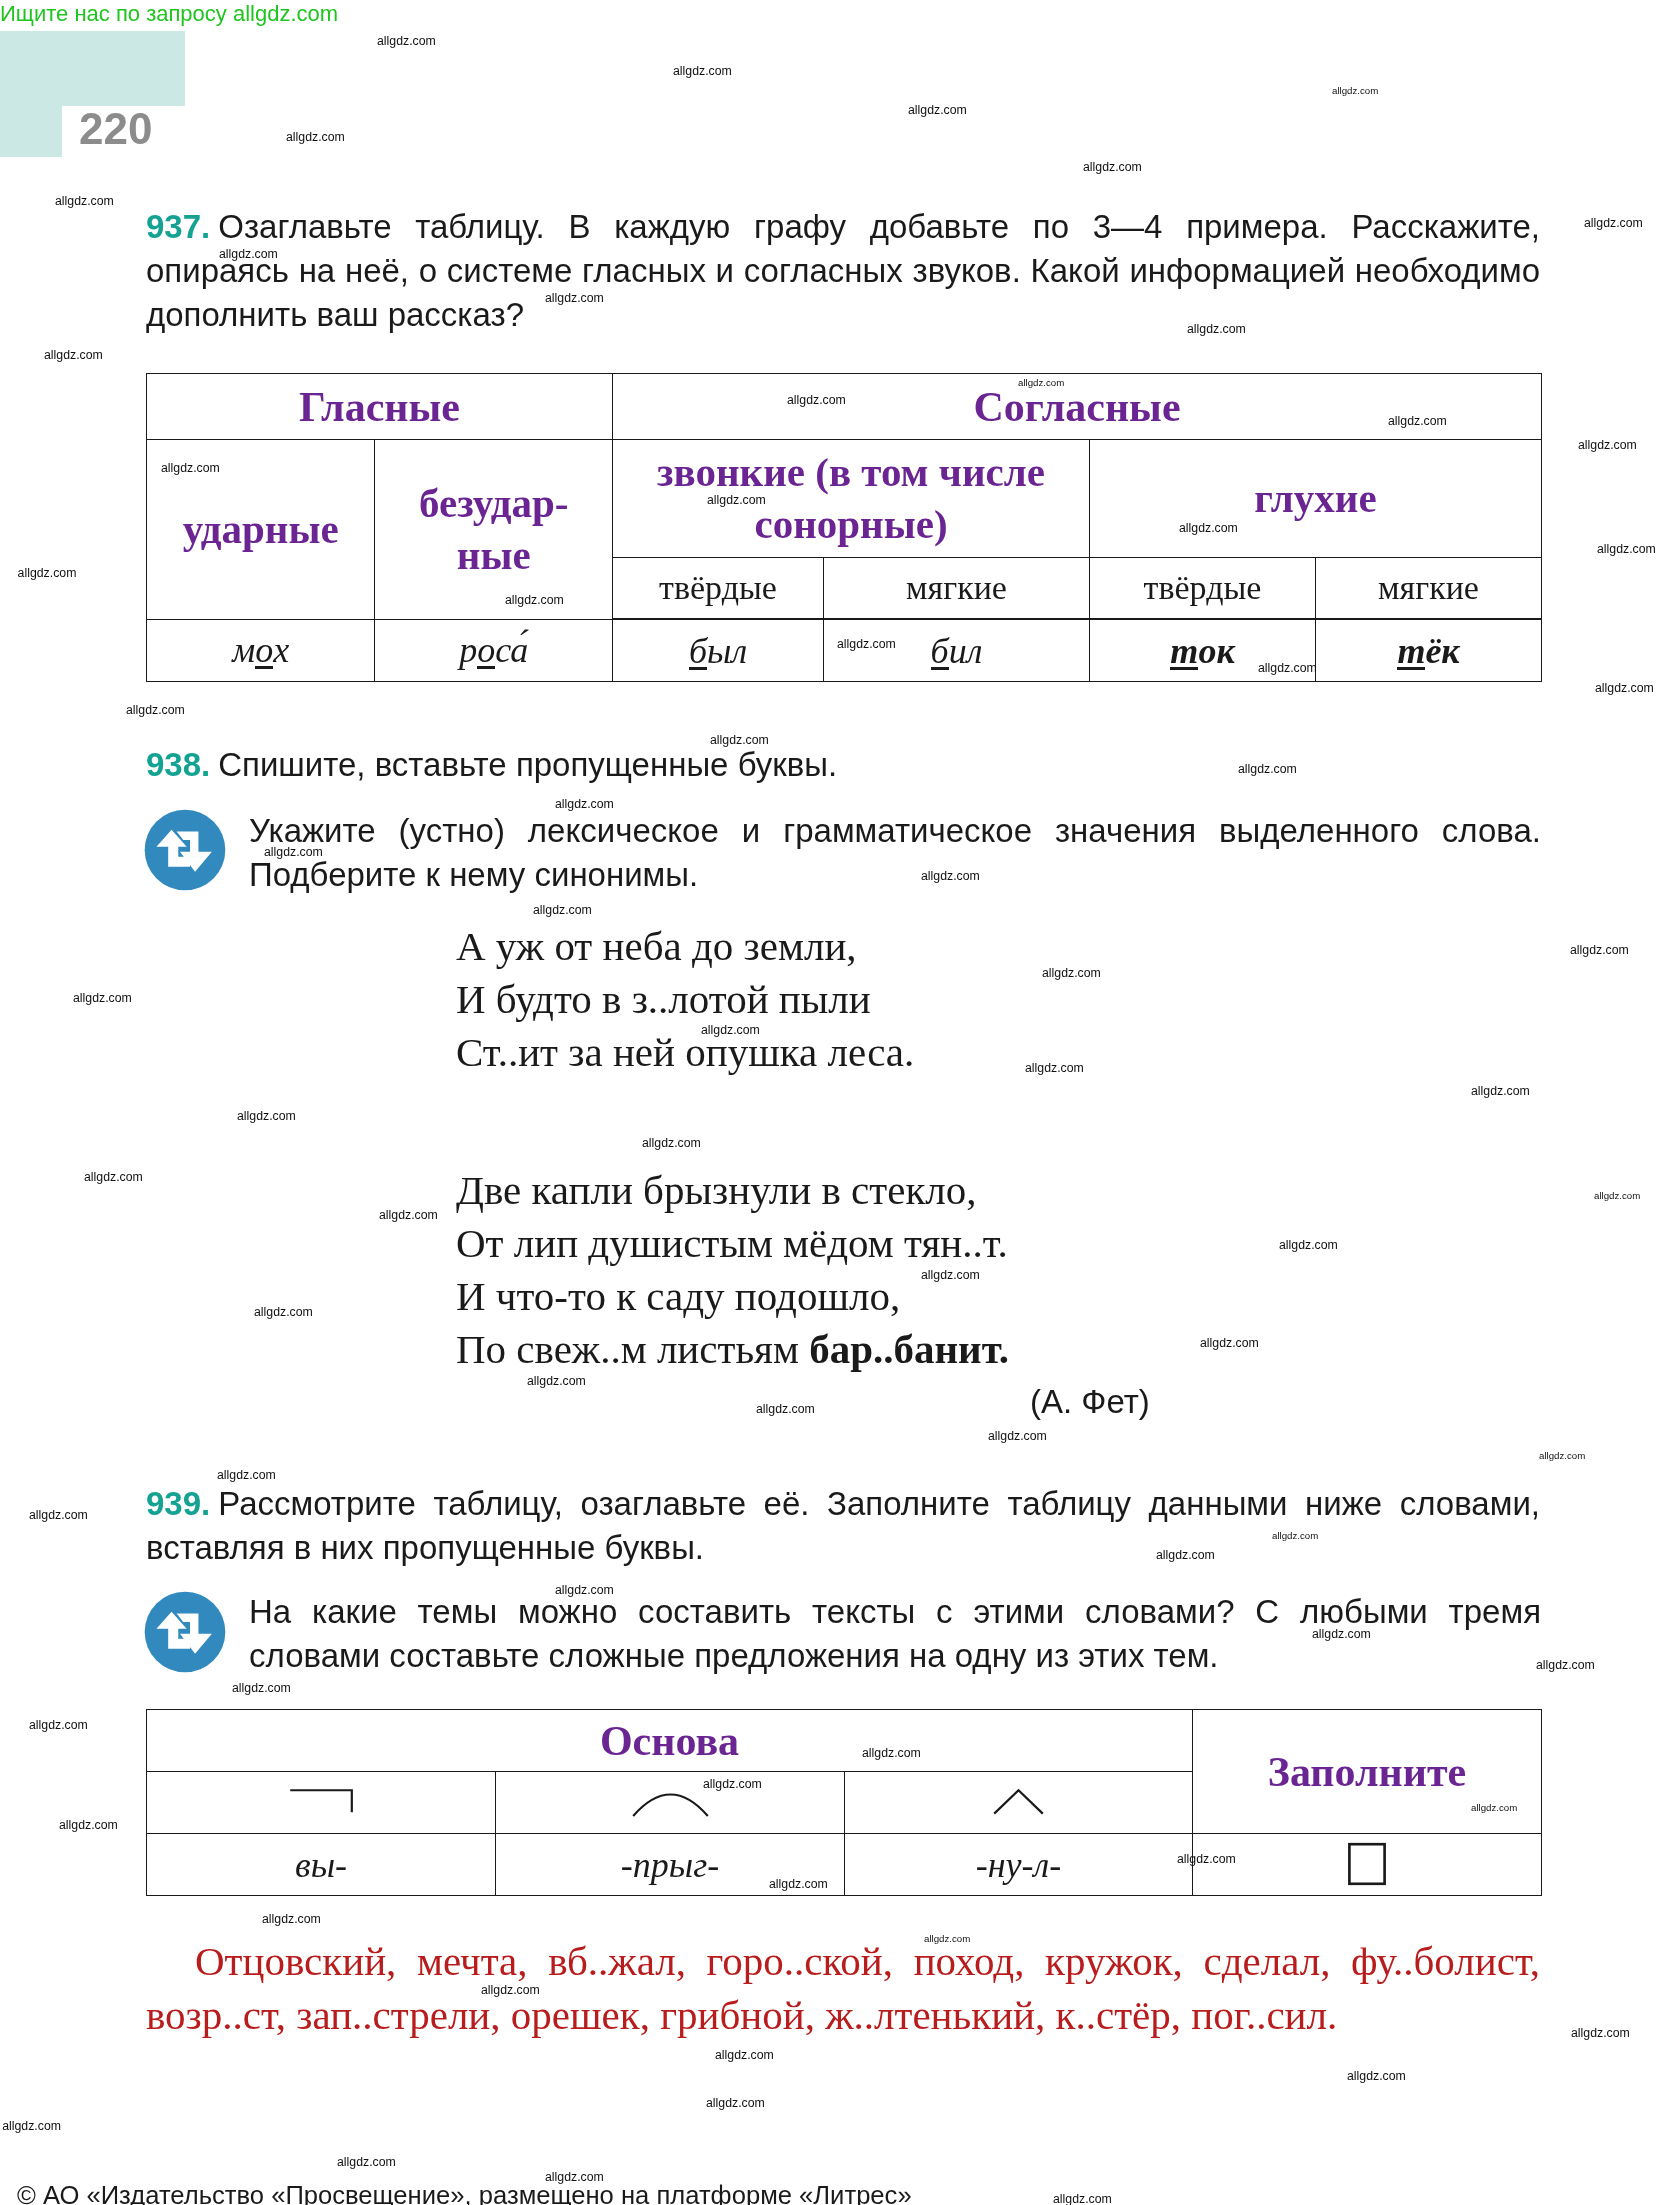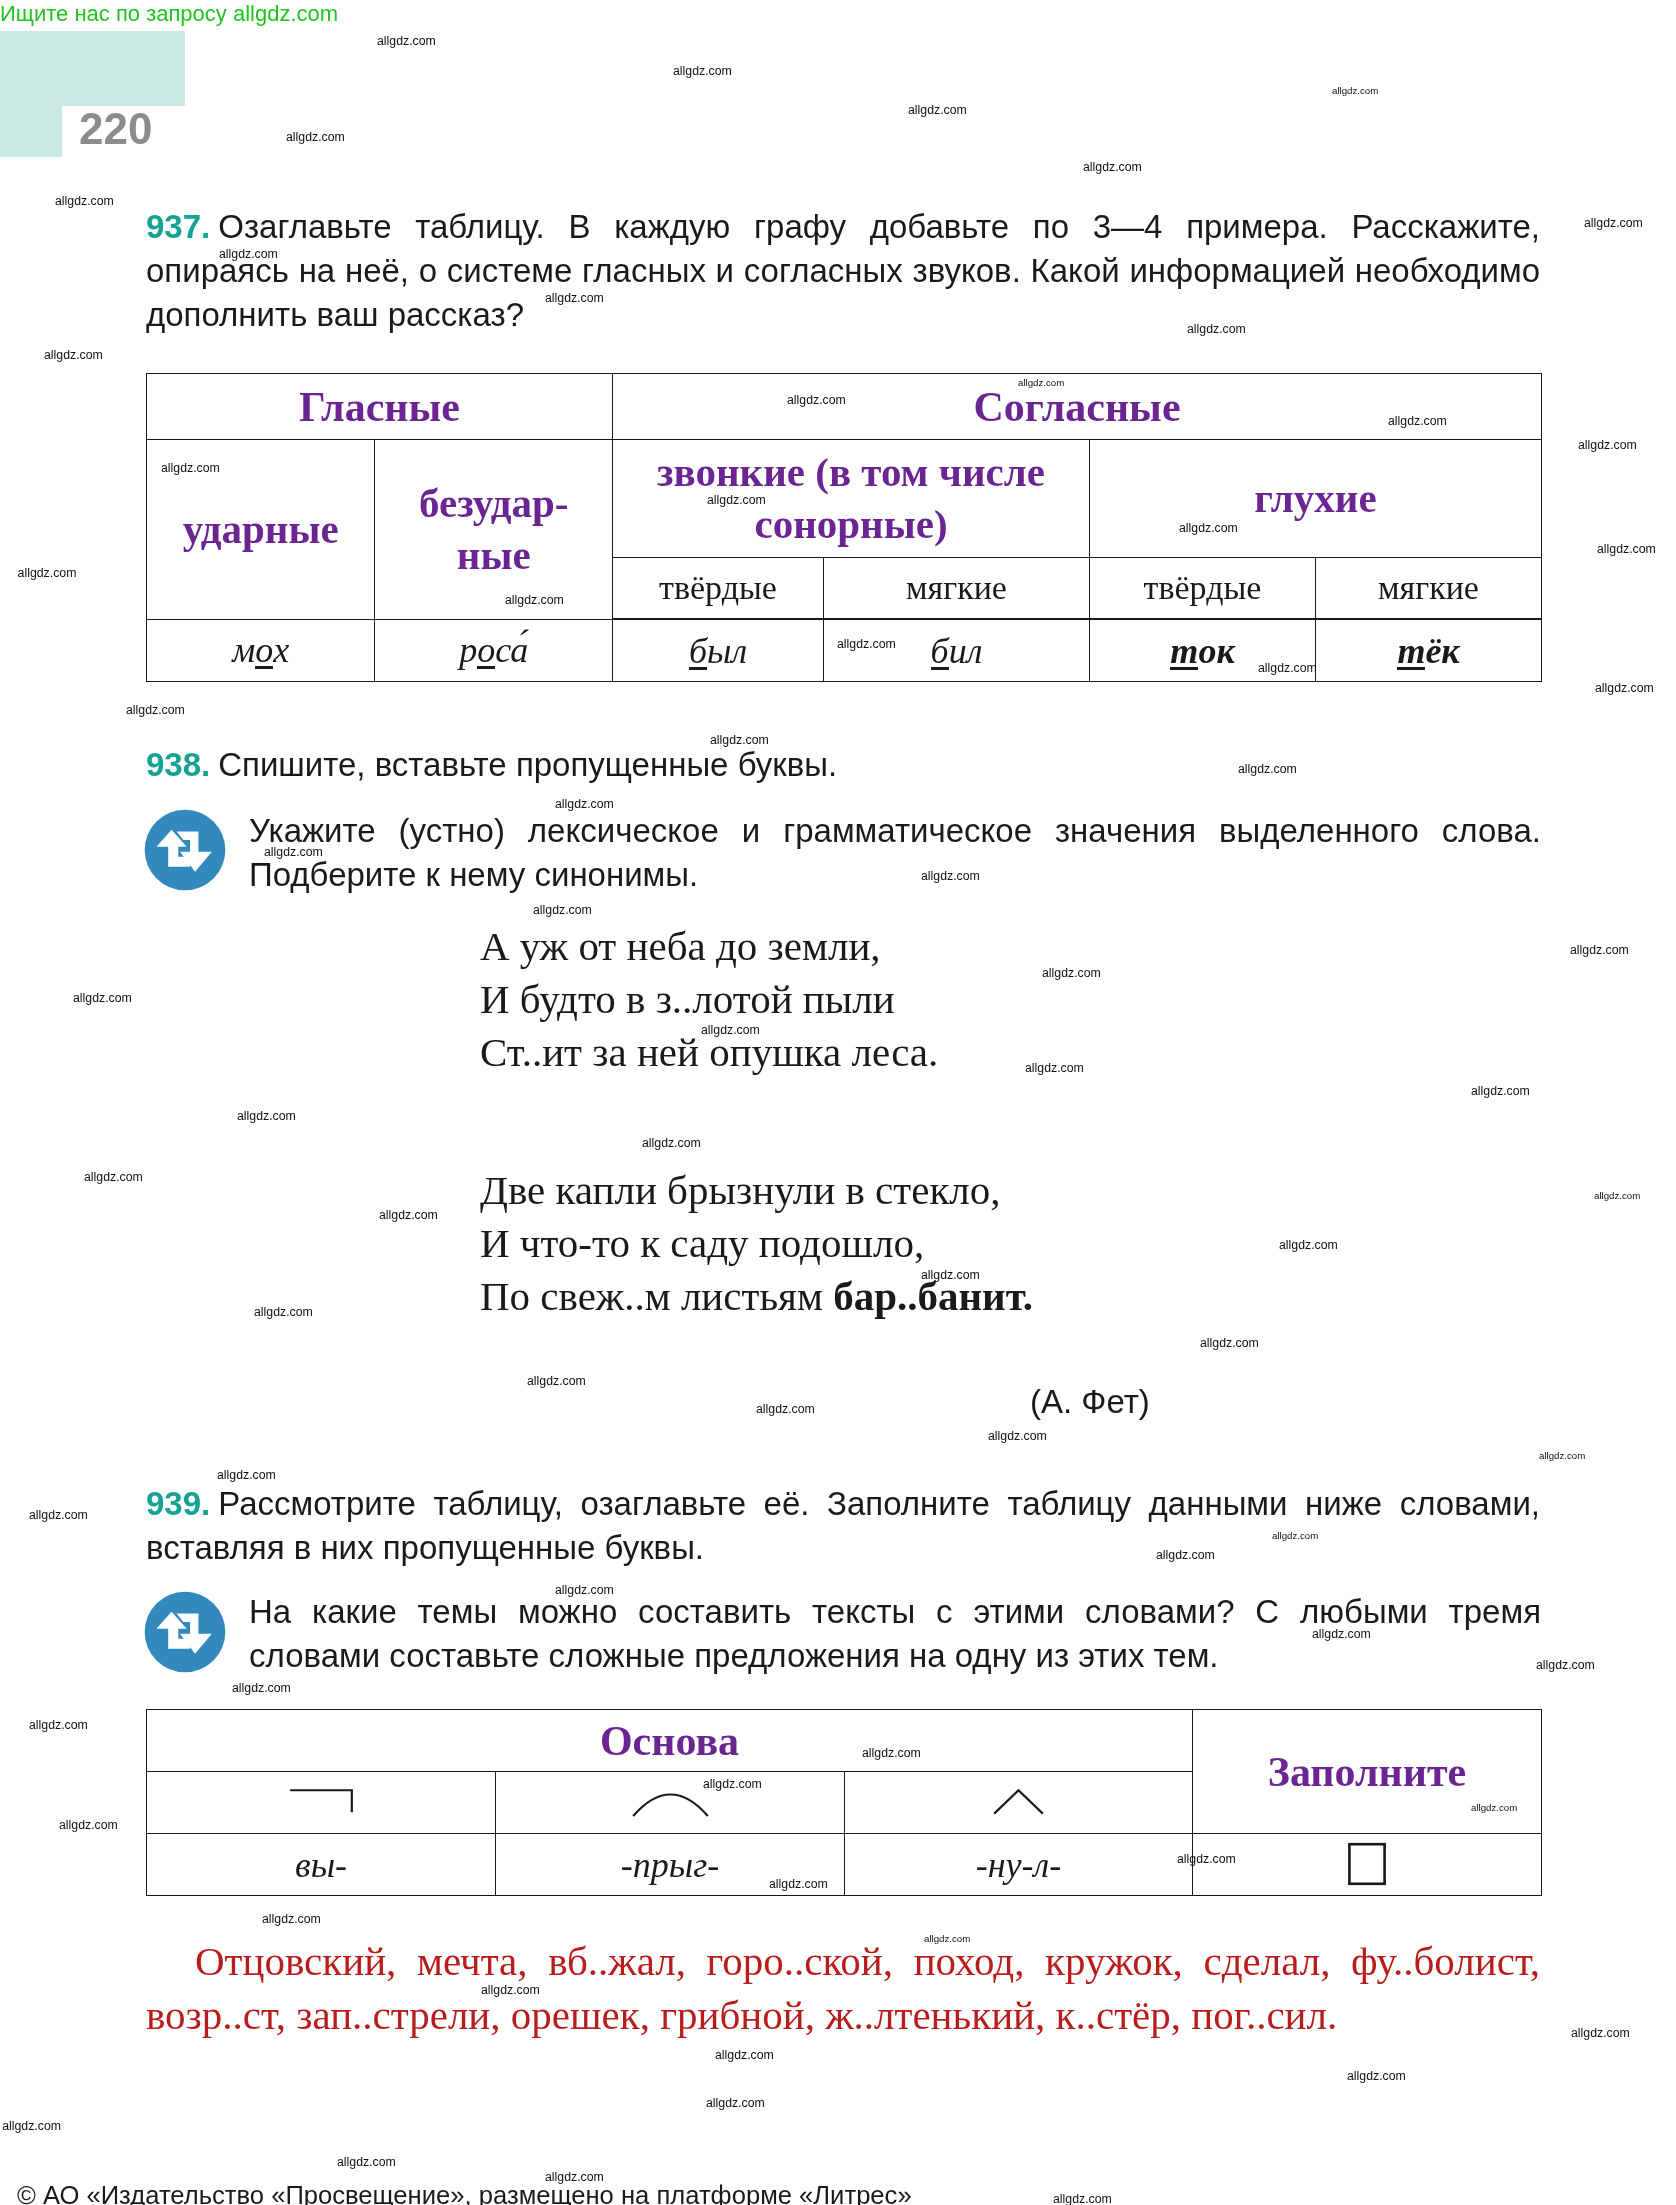--- a/index.html
+++ b/index.html
@@ -20,21 +20,21 @@
   .cycle-icon { position:absolute; width:84px; height:84px; }
   table.grid { position:absolute; border-collapse:collapse; font-family:"Liberation Serif", serif; }
   table.grid td { border:1.8px solid #1a1a1a; text-align:center; vertical-align:middle; padding:0; }
   .purple { color:#6a2592; font-weight:bold; }
   .hdr-big { font-size:42px; }
   .hdr-mid { font-size:41px; line-height:52px; }
   .sub-hdr { font-size:34px; color:#1a1a1a; }
   .ex { font-style:italic; font-size:36px; }
   .ul { border-bottom:3.5px solid #1a1a1a; display:inline-block; line-height:31px; }
   .poem { position:absolute; left:456px; font-family:"Liberation Serif", serif;
-          font-size:41px; line-height:53px; color:#1a1a1a;margin-left:24px; }
+          font-size:41px; line-height:53px; color:#1a1a1a; }
   .poem-line { display:block; white-space:nowrap; }
   .poem b { font-weight:bold; }
   .author { position:absolute; left:1030px; top:1383px; font-size:33px; color:#1a1a1a; }
   .wordlist { position:absolute; left:146px; top:1934px; width:1394px; font-family:"Liberation Serif", serif;
               font-size:41px; line-height:54px; text-align:justify; text-indent:49px; color:#b91c1c; }
   .copyright { position:absolute; left:17px; top:2181px; font-size:25.6px; color:#1a1a1a; }
 </style>
 </head>
 <body>
 
@@ -88,20 +88,21 @@
 </svg>
 <div class="sub-task" style="top:809px;">Укажите (устно) лексическое и грамматическое значения выделенного слова. Подберите к нему синонимы.</div>
 
 <div class="poem" style="top:920px;">
   <span class="poem-line">А уж от неба до земли,</span>
   <span class="poem-line">И будто в з..лотой пыли</span>
   <span class="poem-line">Ст..ит за ней опушка леса.</span>
 </div>
 <div class="poem" style="top:1164px;">
   <span class="poem-line">Две капли брызнули в стекло,</span>
+  <span class="poem-line">От лип душистым мёдом тян..т.</span>
   <span class="poem-line">И что-то к саду подошло,</span>
   <span class="poem-line"><span>По свеж..м листьям</span> <b>бар..банит</b><b>.</b></span>
 </div>
 <div class="author">(А. Фет)</div>
 
 <div class="task" style="top:1482px;">
   <span class="task-num">939.</span><span>Рассмотрите таблицу, озаглавьте её. Заполните таблицу данными ниже словами, вставляя в них пропущенные буквы.</span>
 </div>
 
 <svg class="cycle-icon" style="left:143px; top:1590px;" viewBox="0 0 100 100">

